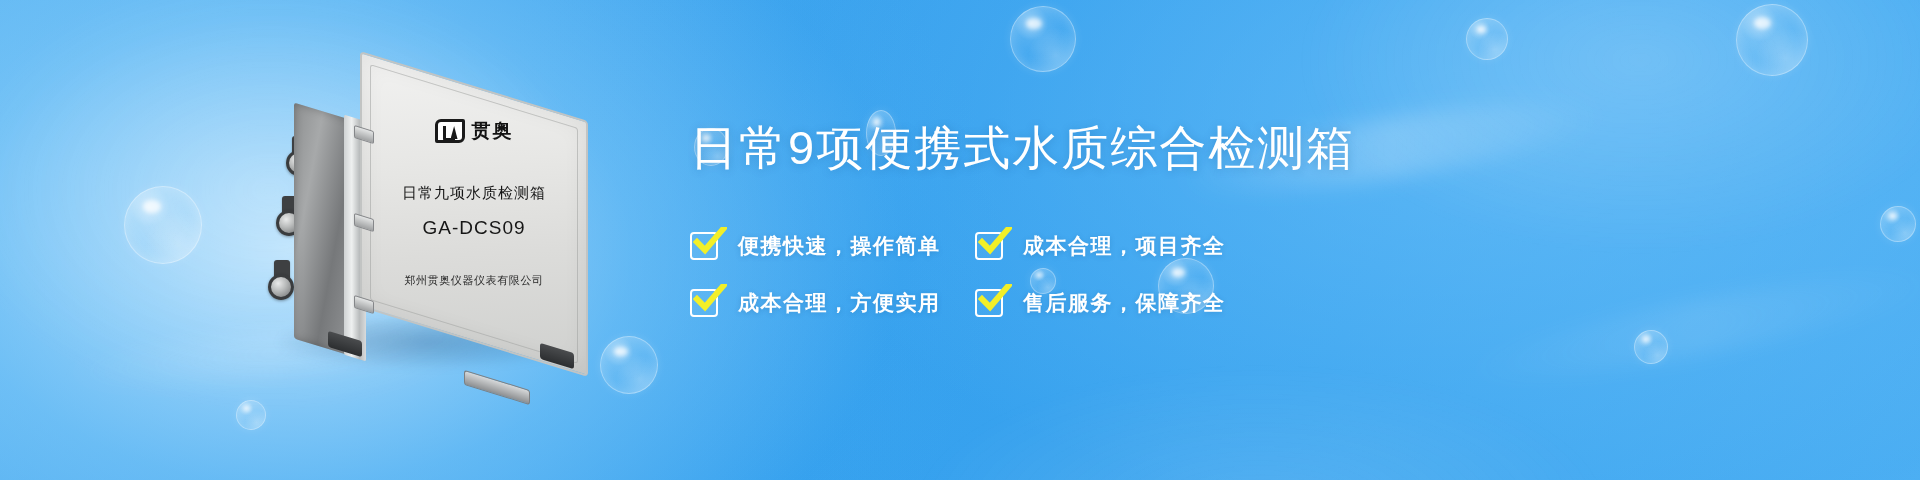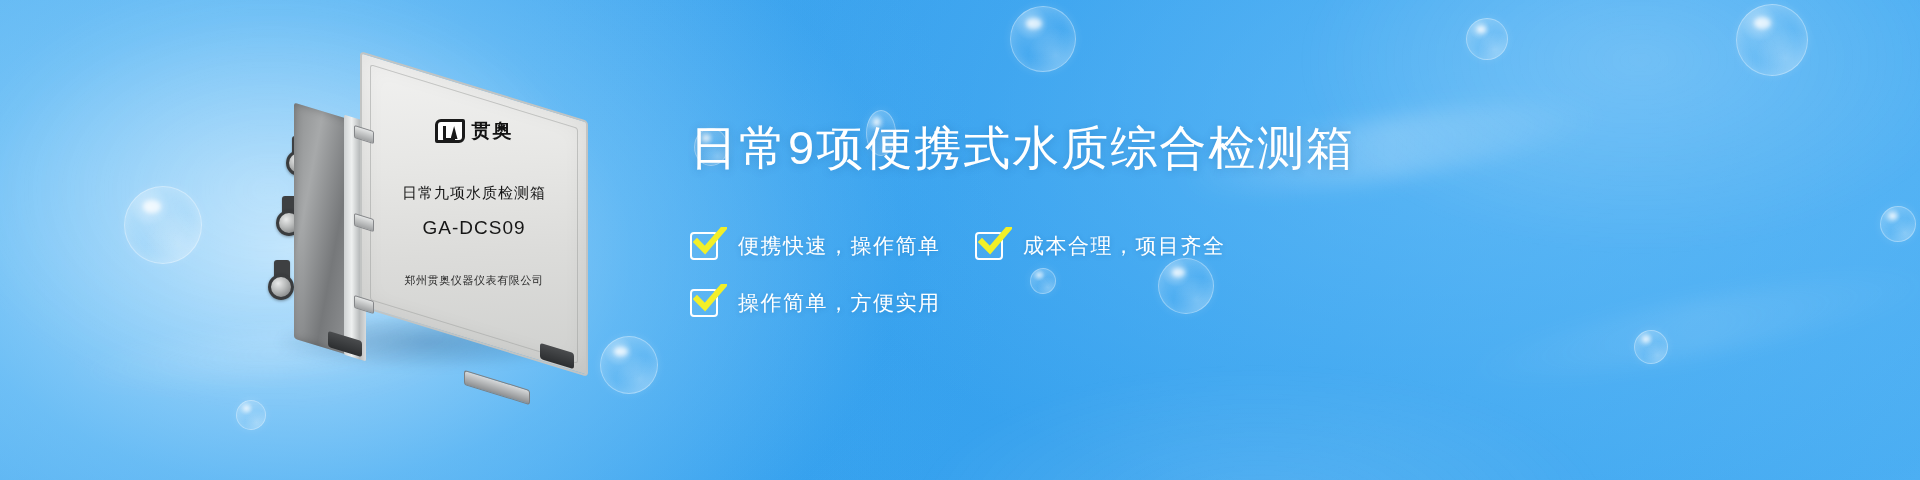--- a/index.html
+++ b/index.html
@@ -133,21 +133,21 @@
   
   #copy { position:absolute; left:690px; top:120px; width:1180px; }
   #headline {
     font-size:47px; line-height:1.18; color:#ffffff; letter-spacing:2px;
     font-weight:400; text-shadow:0 1px 8px rgba(20,80,140,0.28);
     white-space:nowrap;
   }
   #features {
     margin-top:42px; display:grid;
     grid-template-columns:285px 285px; grid-auto-rows:57px;
-    column-gap:0px; row-gap:0px;
+    column-gap:0px; row-gap:0px;font-weight:bold;
   }
   .feature { display:flex; align-items:center; gap:20px; }
   .check-box {
     width:28px; height:28px; border:2px solid #ffffff; border-radius:4px;
     position:relative; flex:0 0 auto; background:rgba(255,255,255,0.04);
   }
   .check-box .tick {
     position:absolute; left:1px; top:-7px; width:34px; height:30px;
   }
   .feature-label {
@@ -236,19 +236,27 @@
         </span>
         <span class="feature-label">成本合理，项目齐全</span>
       </div>
 
       <div class="feature">
         <span class="check-box">
           <svg class="tick" viewBox="0 0 34 30">
             <path d="M4 15 L12 23 L31 1" fill="none" stroke="#f2ef28" stroke-width="6" stroke-linecap="square" stroke-linejoin="miter"></path>
           </svg>
         </span>
-        <span class="feature-label">操作简单，方便实用</span>
-      </div>
-
+        <span class="feature-label">成本合理，方便实用</span>
+      </div>
+
+      <div class="feature">
+        <span class="check-box">
+          <svg class="tick" viewBox="0 0 34 30">
+            <path d="M4 15 L12 23 L31 1" fill="none" stroke="#f2ef28" stroke-width="6" stroke-linecap="square" stroke-linejoin="miter"></path>
+          </svg>
+        </span>
+        <span class="feature-label">售后服务，保障齐全</span>
+      </div>
 
     </div>
   </div>
 </div>
 
 </body></html>

